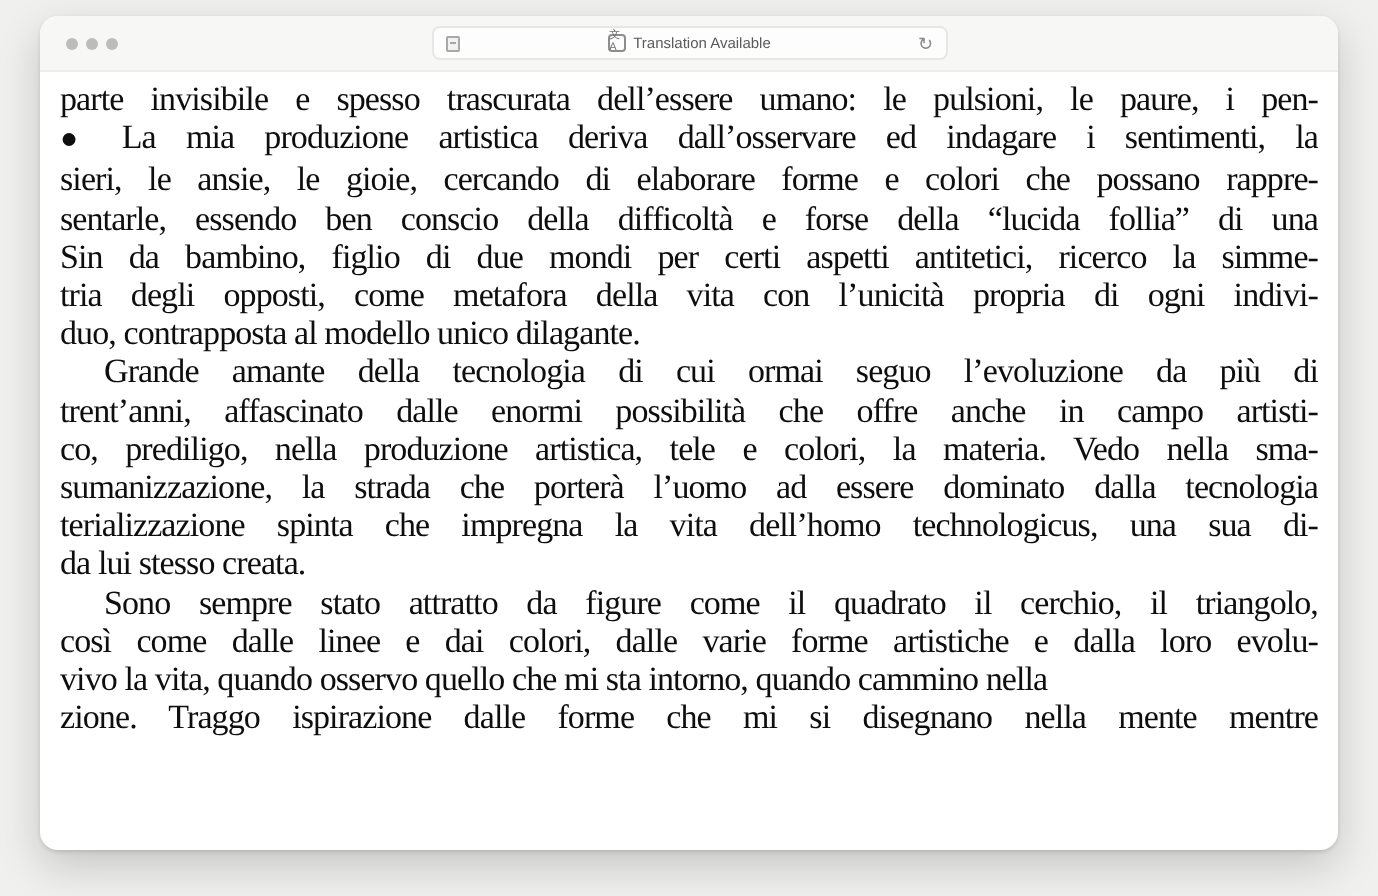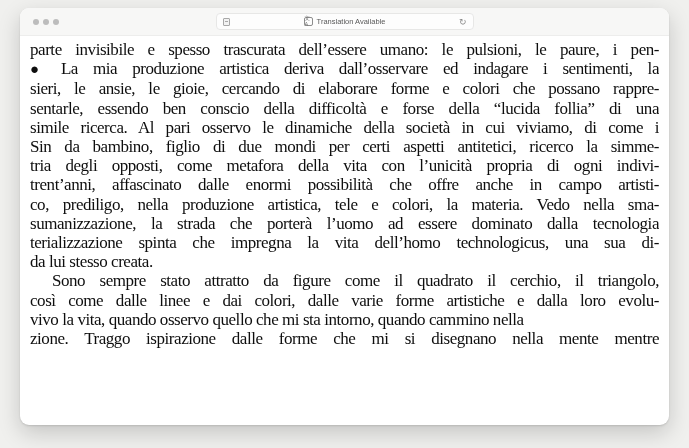--- a/index.html
+++ b/index.html
@@ -157,25 +157,26 @@
     </div>
   </div>
 
 
   <div class="article">
       <div>
         <div class="line">parte invisibile e spesso trascurata dell’essere umano: le pulsioni, le paure, i pen-</div>
         <div class="line"><span class="bullet">●</span>La mia produzione artistica deriva dall’osservare ed indagare i sentimenti, la</div>
         <div class="line">sieri, le ansie, le gioie, cercando di elaborare forme e colori che possano rappre-</div>
         <div class="line">sentarle, essendo ben conscio della difficoltà e forse della “lucida follia” di una</div>
-        <div class="line">simile ricerca. Al pari osservo le dinamiche della società in cui viviamo, di come i</div>
         <div class="line">Sin da bambino, figlio di due mondi per certi aspetti antitetici, ricerco la simme-</div>
         <div class="line">tria degli opposti, come metafora della vita con l’unicità propria di ogni indivi-</div>
+        <div class="line last">duo, contrapposta al modello unico dilagante.</div>
       </div>
       <div>
+        <div class="line indent">Grande amante della tecnologia di cui ormai seguo l’evoluzione da più di</div>
         <div class="line">trent’anni, affascinato dalle enormi possibilità che offre anche in campo artisti-</div>
         <div class="line">co, prediligo, nella produzione artistica, tele e colori, la materia. Vedo nella sma-</div>
         <div class="line">sumanizzazione, la strada che porterà l’uomo ad essere dominato dalla tecnologia</div>
         <div class="line">terializzazione spinta che impregna la vita dell’homo technologicus, una sua di-</div>
         <div class="line last">da lui stesso creata.</div>
       </div>
       <div>
         <div class="line indent">Sono sempre stato attratto da figure come il quadrato il cerchio, il triangolo,</div>
         <div class="line">così come dalle linee e dai colori, dalle varie forme artistiche e dalla loro evolu-</div>
         <div class="line last">vivo la vita, quando osservo quello che mi sta intorno, quando cammino nella</div>

